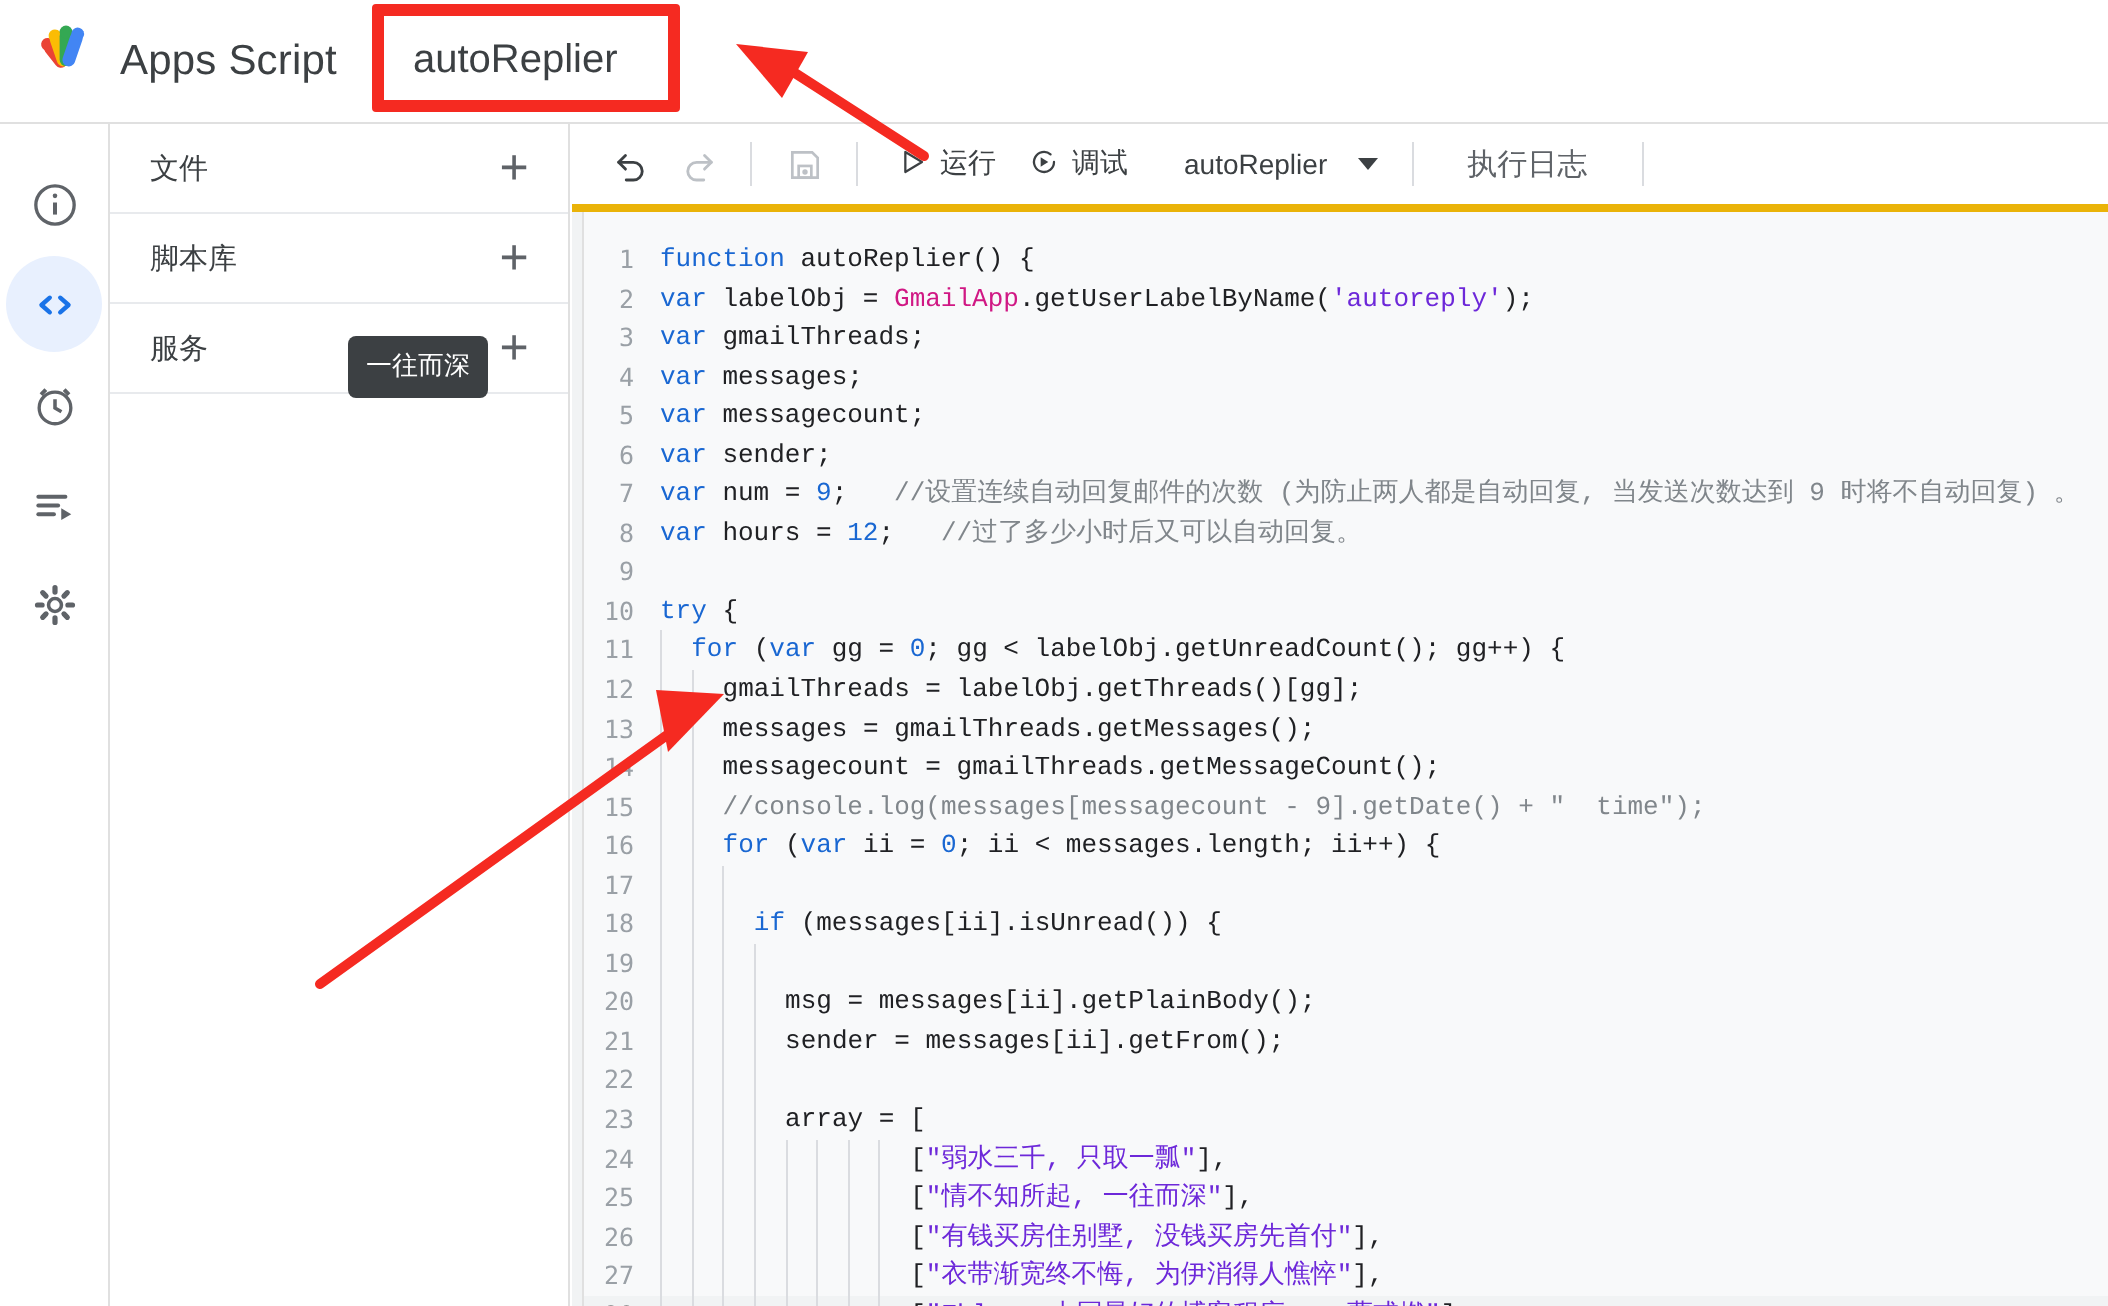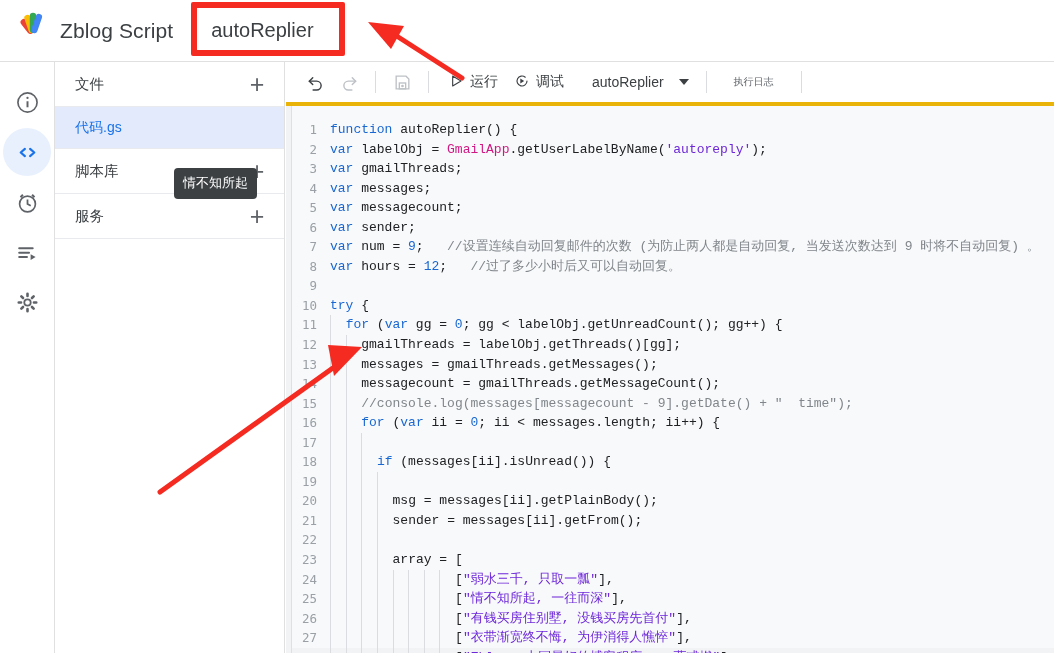--- a/index.html
+++ b/index.html
@@ -90,21 +90,21 @@
     display: flex; align-items: center; gap: 6px;
     font-size: 14px; color: #3c4043; padding: 0 8px; white-space: nowrap;
   }
   .tb-run { margin-left: 2px; }
   .tb-fn { font-size: 14px; color: #3c4043; padding: 0 4px 0 12px; }
   .caret {
     width: 0; height: 0; border-left: 5px solid transparent;
     border-right: 5px solid transparent; border-top: 6px solid #3c4043;
     margin-left: 5px;
   }
-  .tb-log { font-size: 10px; color: #5f6368; padding: 0 18px; }
+  .tb-log { font-size: 15px; color: #5f6368; padding: 0 18px; }
 
   
   .codearea {
     position: absolute; top: 106px; left: 286px;
     width: 768px; height: 547px; background: #f8f9fa;
     overflow: hidden;
   }
   .gutter-edge {
     position: absolute; left: 0; top: 0; width: 6px; height: 100%;
     background: #f1f3f4; border-right: 1px solid #e0e0e0;
@@ -158,21 +158,21 @@
               <rect x="-3.2" y="-19" width="6.4" height="18" rx="3.2" fill="#34a853"></rect>
               <circle cx="0" cy="-18" r="3.2" fill="#34a853"></circle>
             </g>
           <g transform="rotate(19)">
               <rect x="-3.2" y="-19" width="6.4" height="18" rx="3.2" fill="#4285f4"></rect>
               <circle cx="0" cy="-18" r="3.2" fill="#4285f4"></circle>
             </g>
         </g>
       </svg>
     </div>
-    <div class="brand">Zblog Script</div>
+    <div class="brand">Apps Script</div>
     <div class="proj-wrap">
       <div class="proj-title">autoReplier</div>
       <div class="redbox"></div>
     </div>
   </div>
 
   <div class="rail">
     <div class="rail-btn">
       <svg width="25" height="25" viewBox="0 0 24 24" fill="none" stroke="currentColor" stroke-width="1.6">
         <circle cx="12" cy="12" r="9.2"></circle>
@@ -208,33 +208,30 @@
         <path d="M12 3.6v2.2M12 18.2v2.2M3.6 12h2.2M18.2 12h2.2M6.1 6.1l1.6 1.6M16.3 16.3l1.6 1.6M17.9 6.1l-1.6 1.6M7.7 16.3l-1.6 1.6" stroke-width="2.5" stroke-linecap="round"></path>
       </svg>
     </div>
   </div>
 
   <div class="filepanel">
     <div class="fp-row">
       <span>文件</span>
       <span class="plus">+</span>
     </div>
-    <div class="fp-file">
-      <span>代码.gs</span>
-    </div>
     <div class="fp-row">
       <span>脚本库</span>
       <span class="plus">+</span>
     </div>
     <div class="fp-row">
       <span>服务</span>
       <span class="plus">+</span>
     </div>
   </div>
-  <div class="tooltip">情不知所起</div>
+  <div class="tooltip">一往而深</div>
 
   <div class="etoolbar">
     <div class="tb-icon">
       <svg width="19" height="19" viewBox="0 0 24 24" fill="none" stroke="currentColor" stroke-width="1.8" stroke-linecap="round" stroke-linejoin="round">
         <polyline points="8.5,6 4.2,10.3 8.5,14.6"></polyline>
           <path d="M4.2 10.3h9.3a5.6 5.6 0 0 1 0 11.2H9"></path>
       </svg>
     </div>
     <div class="tb-icon dis">
       <svg width="19" height="19" viewBox="0 0 24 24" fill="none" stroke="currentColor" stroke-width="1.8" stroke-linecap="round" stroke-linejoin="round">

